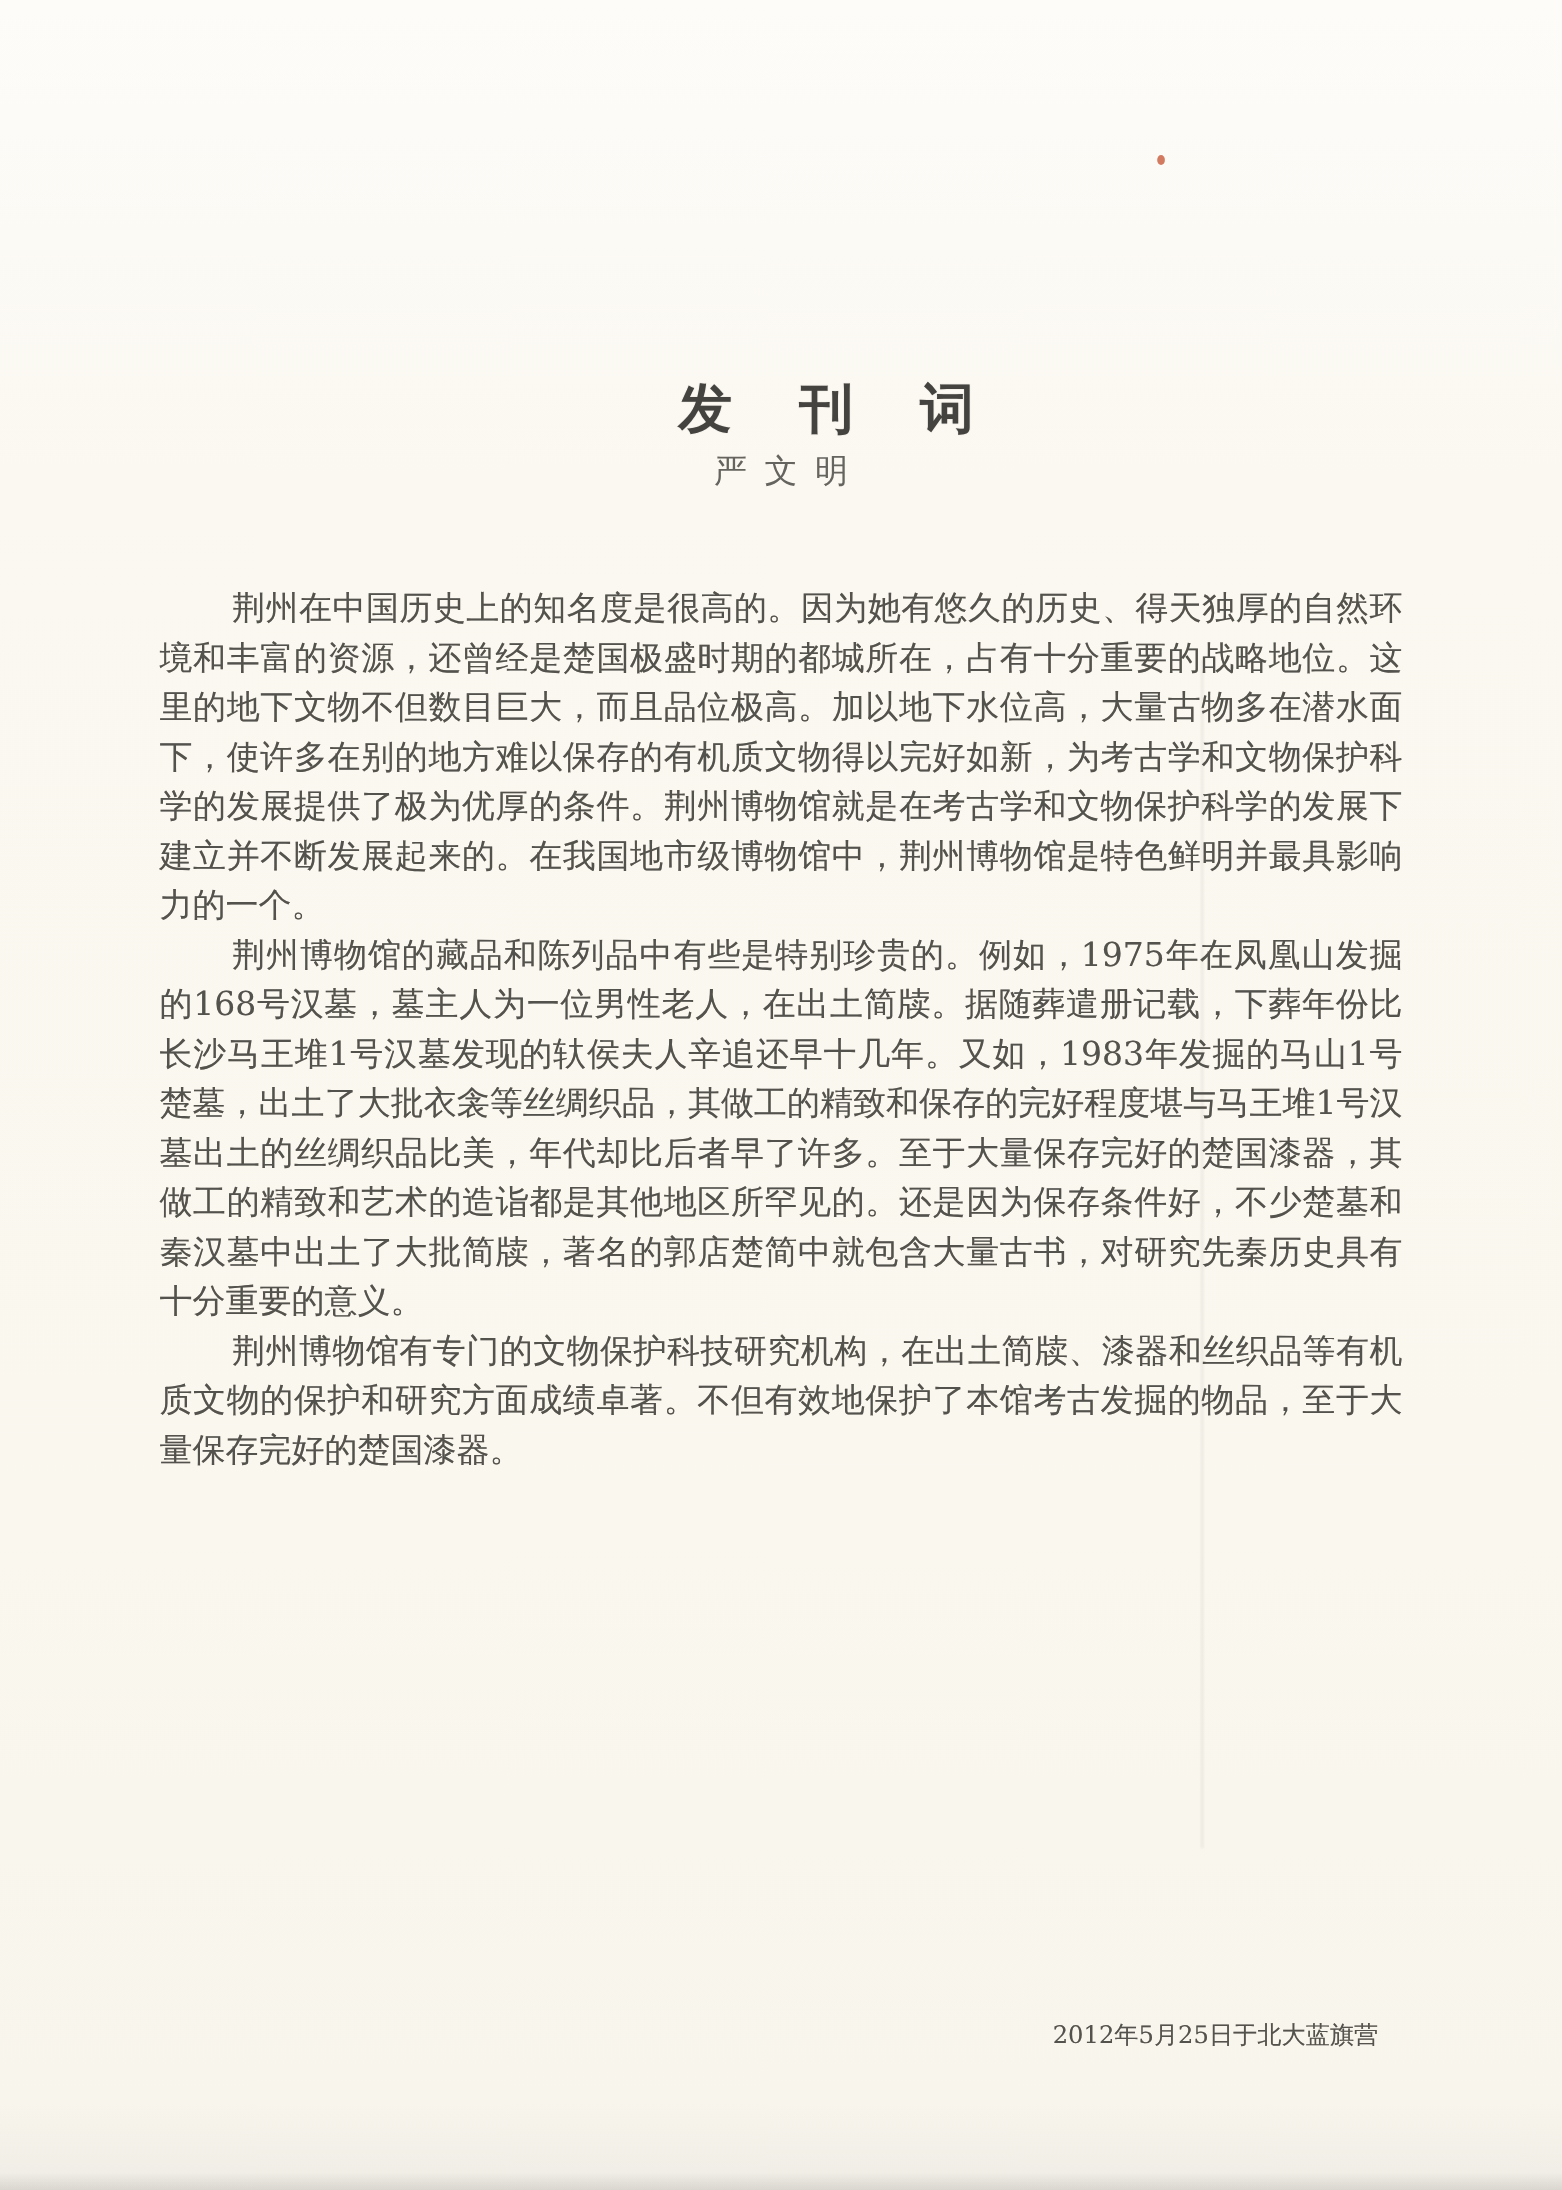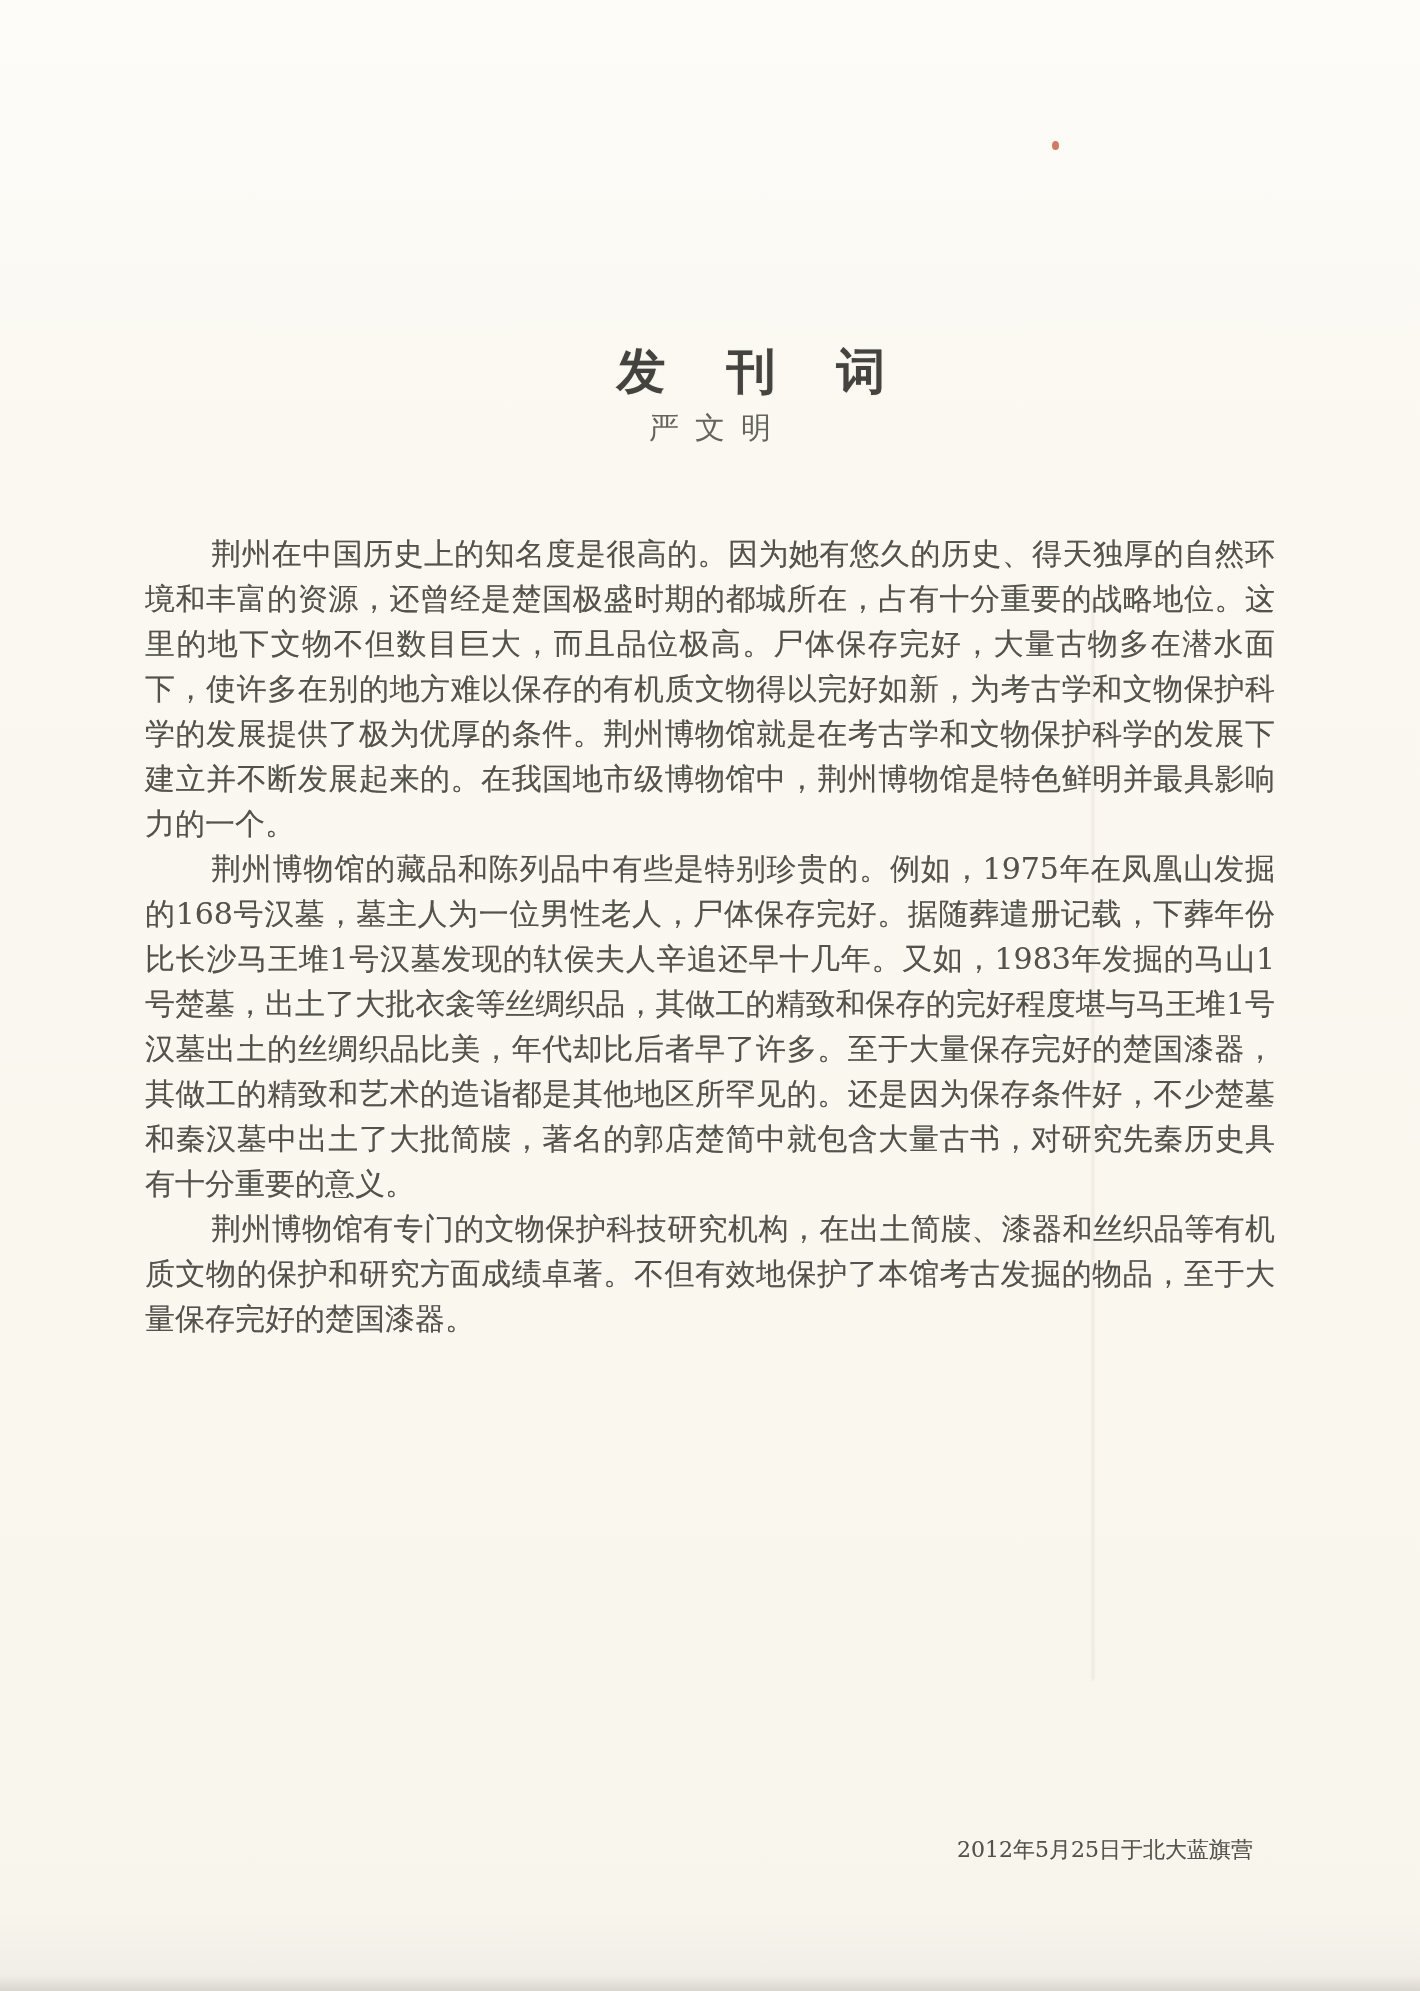--- a/index.html
+++ b/index.html
@@ -112,20 +112,20 @@
   <div class="paper-tone"></div>
   <div class="crease"></div>
   <div class="bottom-edge"></div>
   <div class="speck"></div>
 
   <h1 class="title">发　刊　词</h1>
 
   <div class="author">严文明</div>
 
   <div class="body-text">
-    <p>荆州在中国历史上的知名度是很高的。因为她有悠久的历史、得天独厚的自然环境和丰富的资源，还曾经是楚国极盛时期的都城所在，占有十分重要的战略地位。这里的地下文物不但数目巨大，而且品位极高。尸体保存完好，大量古物多在潜水面下，使许多在别的地方难以保存的有机质文物得以完好如新，为考古学和文物保护科学的发展提供了极为优厚的条件。荆州博物馆就是在考古学和文物保护科学的发展下建立并不断发展起来的。在我国地市级博物馆中，荆州博物馆是特色鲜明并最具影响力的一个。</p>
-    <p>荆州博物馆的藏品和陈列品中有些是特别珍贵的。例如，1975年在凤凰山发掘的168号汉墓，墓主人为一位男性老人，尸体保存完好。据随葬遣册记载，下葬年份比长沙马王堆1号汉墓发现的轪侯夫人辛追还早十几年。又如，1983年发掘的马山1号楚墓，出土了大批衣衾等丝绸织品，其做工的精致和保存的完好程度堪与马王堆1号汉墓出土的丝绸织品比美，年代却比后者早了许多。至于大量保存完好的楚国漆器，其做工的精致和艺术的造诣都是其他地区所罕见的。还是因为保存条件好，不少楚墓和秦汉墓中出土了大批简牍，著名的郭店楚简中就包含大量古书，对研究先秦历史具有十分重要的意义。</p>
+    <p>荆州在中国历史上的知名度是很高的。因为她有悠久的历史、得天独厚的自然环境和丰富的资源，还曾经是楚国极盛时期的都城所在，占有十分重要的战略地位。这里的地下文物不但数目巨大，而且品位极高。加以地下水位高，大量古物多在潜水面下，使许多在别的地方难以保存的有机质文物得以完好如新，为考古学和文物保护科学的发展提供了极为优厚的条件。荆州博物馆就是在考古学和文物保护科学的发展下建立并不断发展起来的。在我国地市级博物馆中，荆州博物馆是特色鲜明并最具影响力的一个。</p>
+    <p>荆州博物馆的藏品和陈列品中有些是特别珍贵的。例如，1975年在凤凰山发掘的168号汉墓，墓主人为一位男性老人，在出土简牍。据随葬遣册记载，下葬年份比长沙马王堆1号汉墓发现的轪侯夫人辛追还早十几年。又如，1983年发掘的马山1号楚墓，出土了大批衣衾等丝绸织品，其做工的精致和保存的完好程度堪与马王堆1号汉墓出土的丝绸织品比美，年代却比后者早了许多。至于大量保存完好的楚国漆器，其做工的精致和艺术的造诣都是其他地区所罕见的。还是因为保存条件好，不少楚墓和秦汉墓中出土了大批简牍，著名的郭店楚简中就包含大量古书，对研究先秦历史具有十分重要的意义。</p>
     <p>荆州博物馆有专门的文物保护科技研究机构，在出土简牍、漆器和丝织品等有机质文物的保护和研究方面成绩卓著。不但有效地保护了本馆考古发掘的物品，至于大量保存完好的楚国漆器。</p>
   </div>
 
   <div class="dateline">2012年5月25日于北大蓝旗营</div>
 
 </div>
 
 </body></html>

